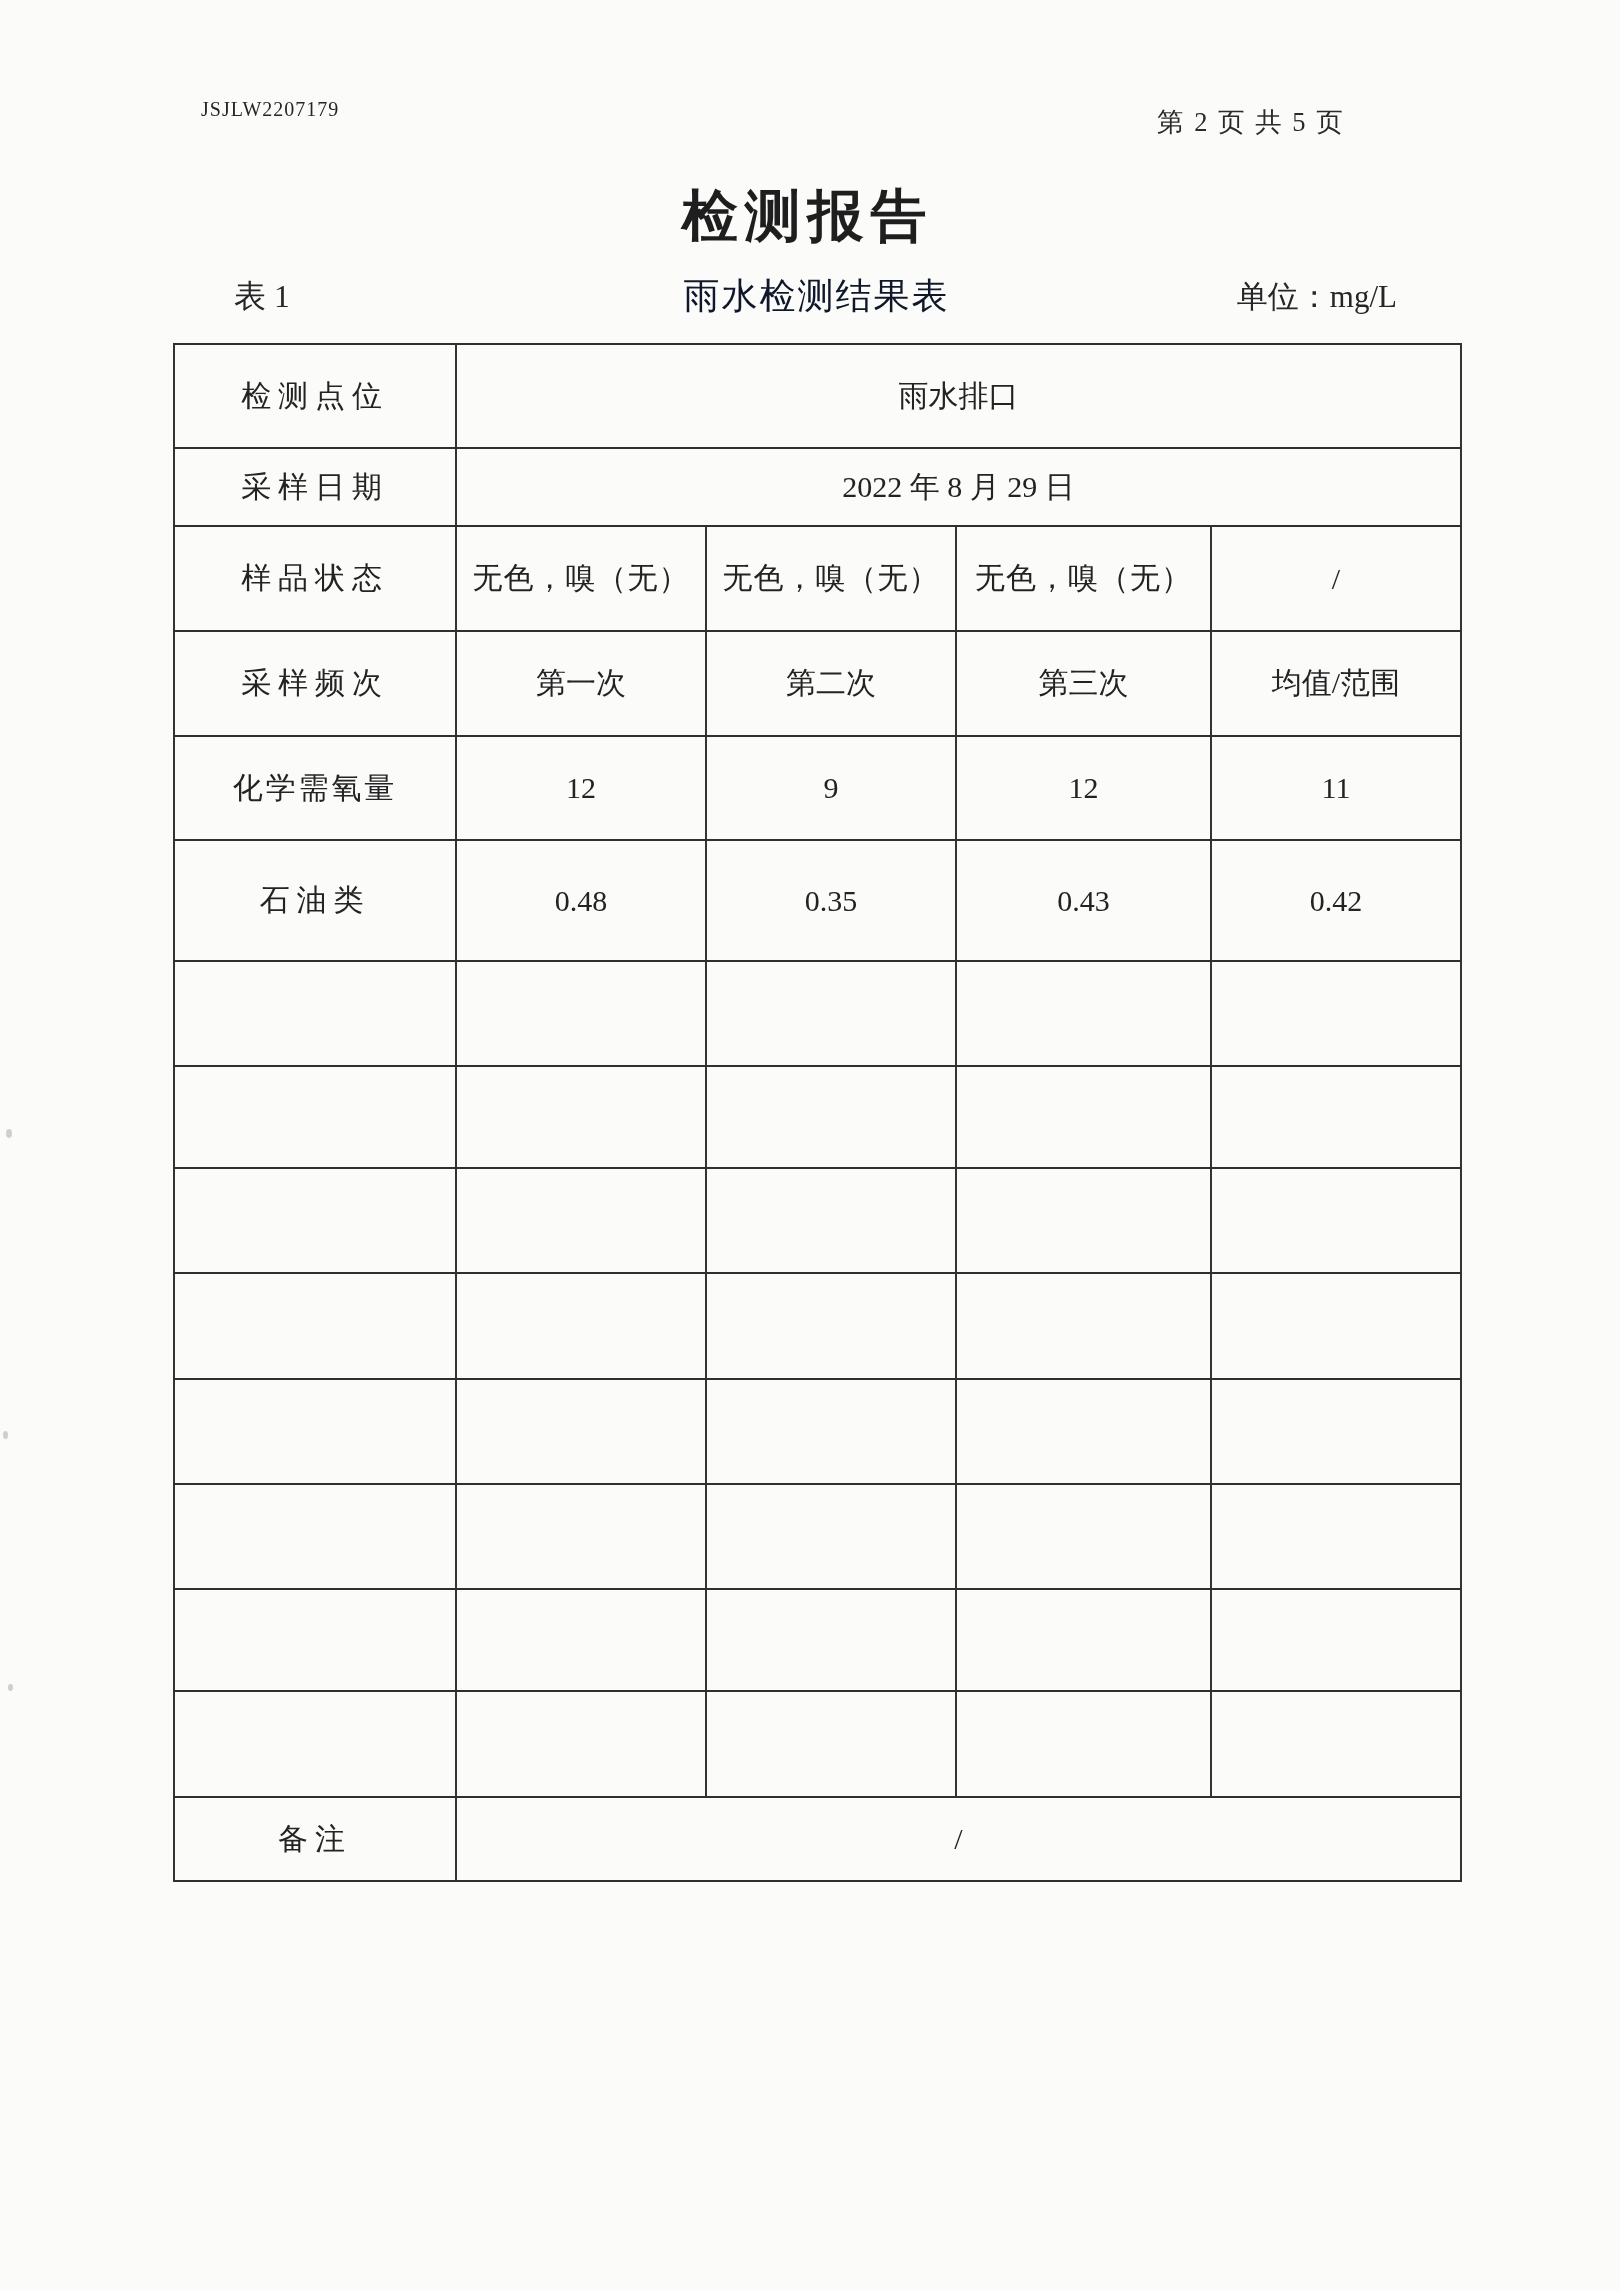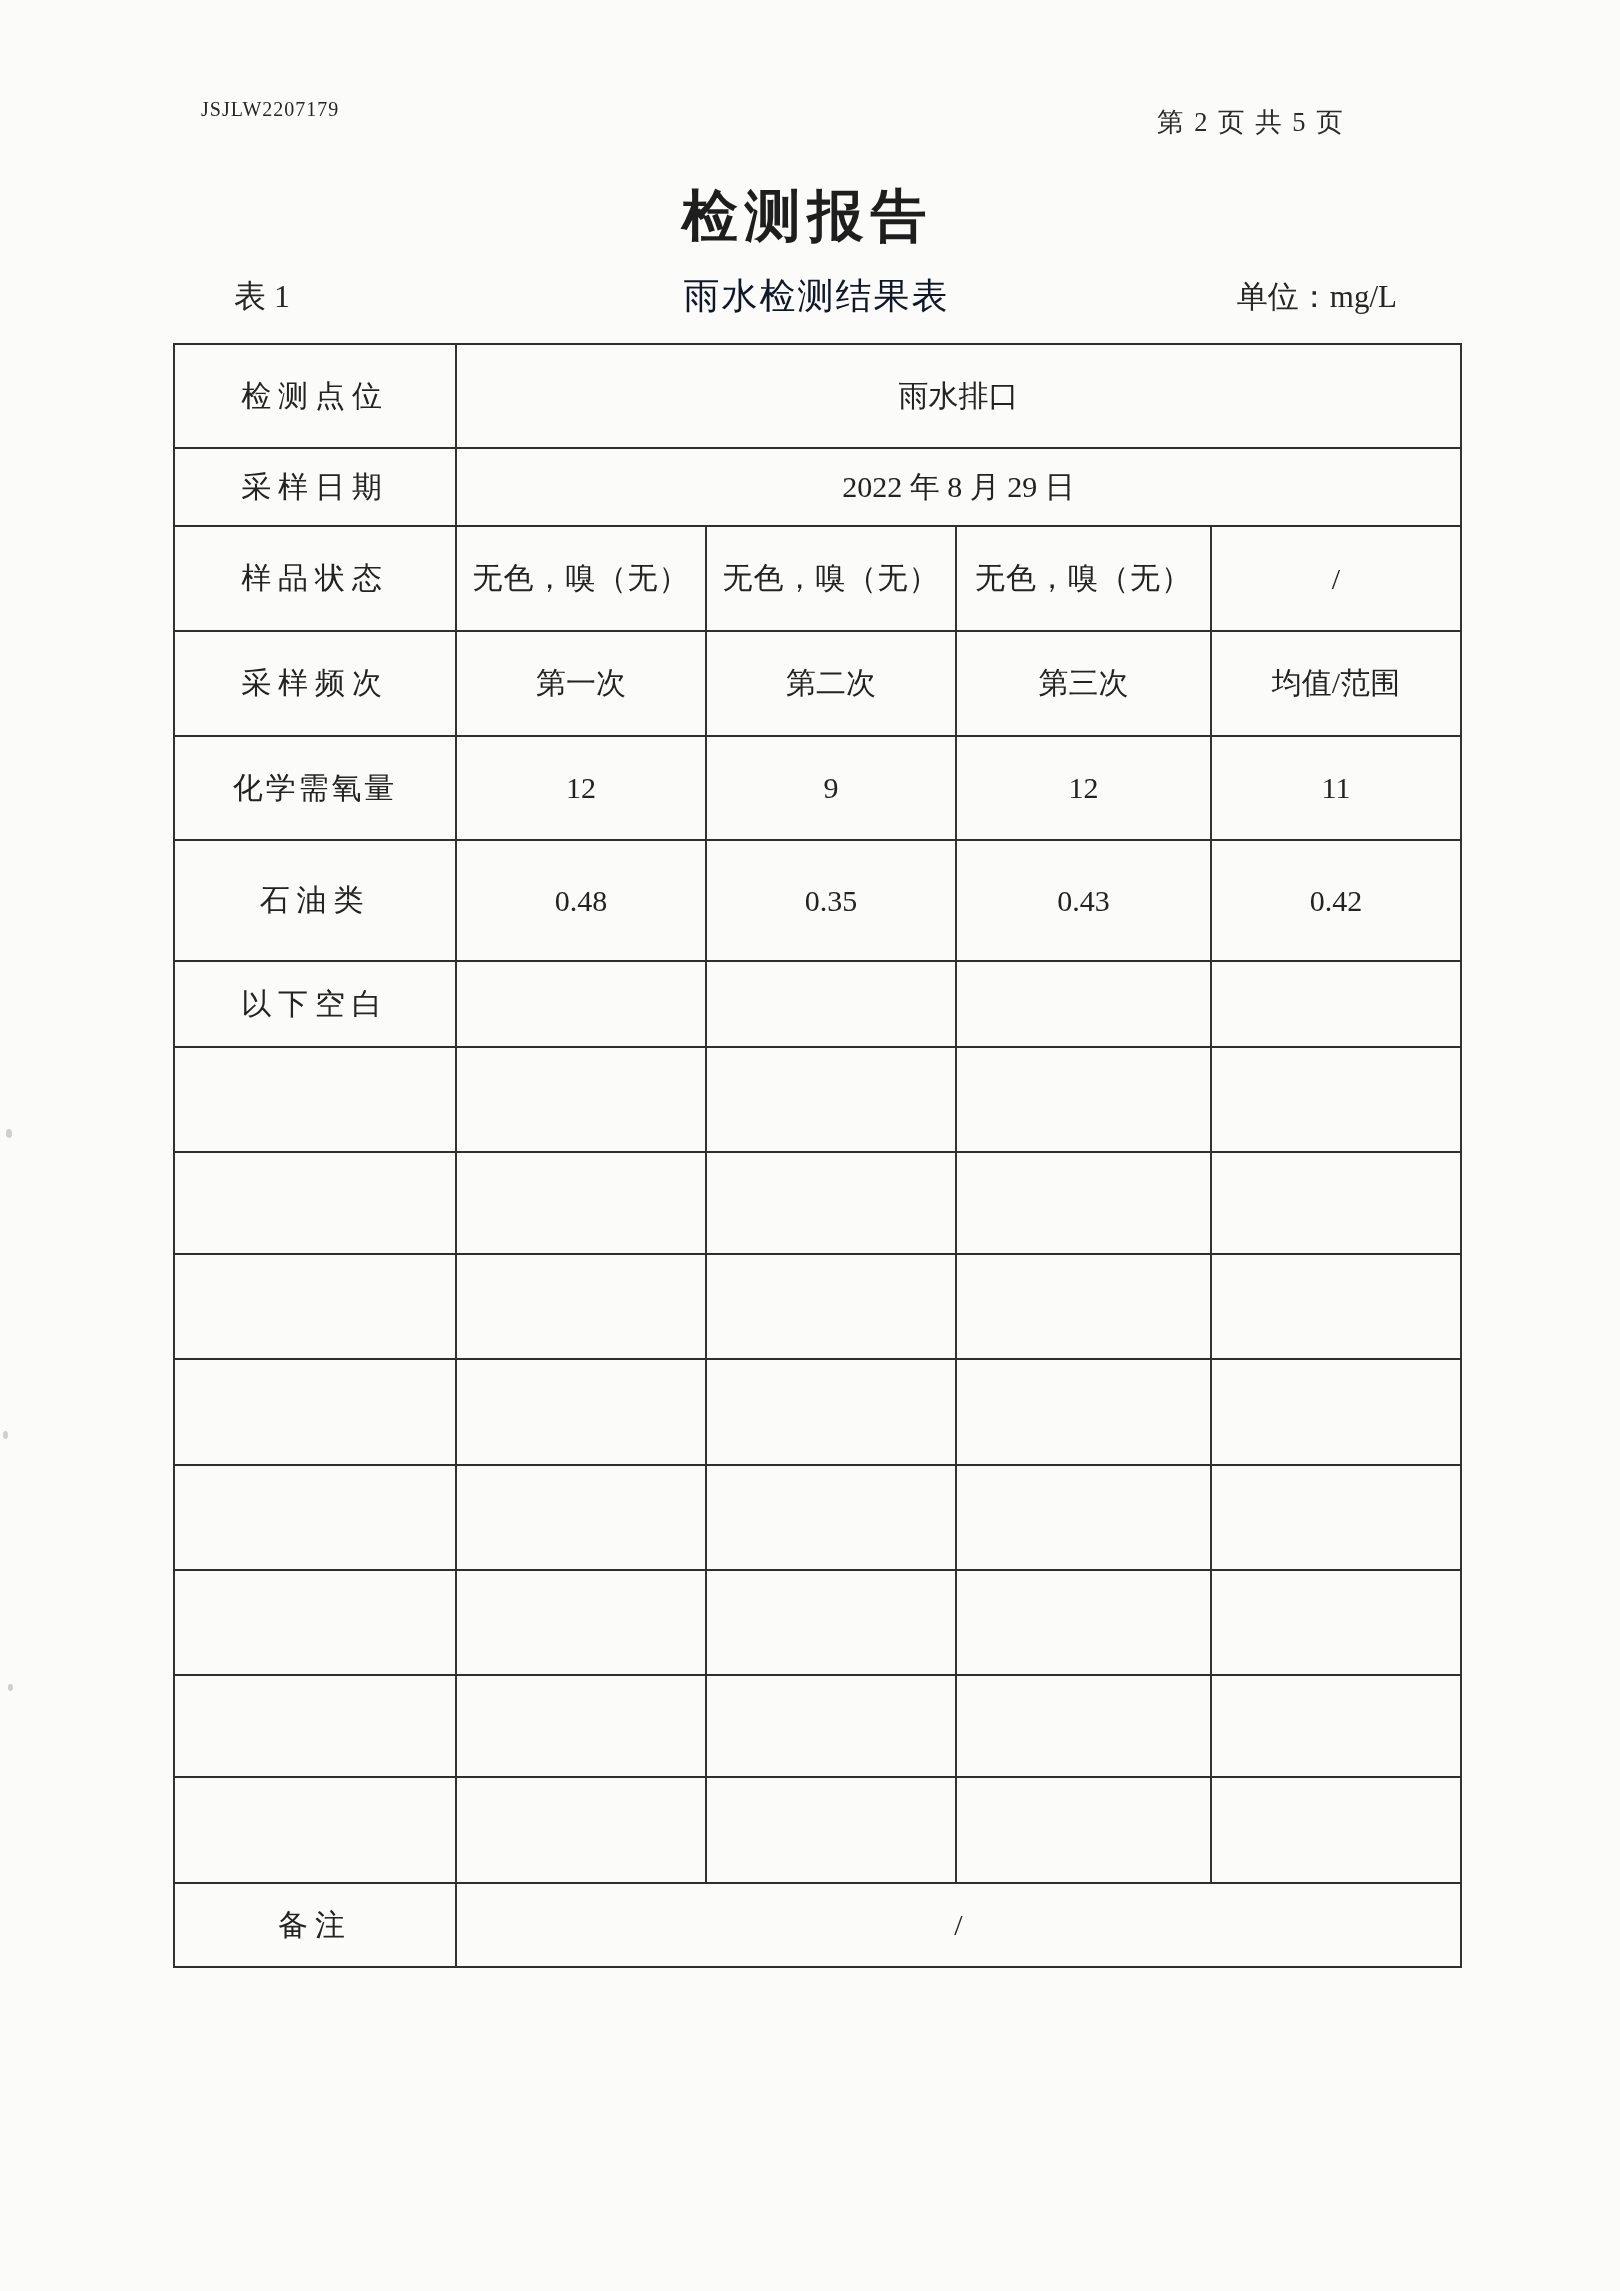--- a/index.html
+++ b/index.html
@@ -122,27 +122,20 @@
 
 
     <tr style="height:121px">
       <td class="lbl">石油类</td>
       <td>0.48</td>
       <td>0.35</td>
       <td>0.43</td>
       <td>0.42</td>
     </tr>
 
-    <tr style="height:86px">
-      <td class="lbl">以下空白</td>
-      <td></td>
-      <td></td>
-      <td></td>
-      <td></td>
-    </tr>
 
     <tr style="height:105px">
       <td></td>
           <td></td>
           <td></td>
           <td></td>
           <td></td>
     </tr>
     <tr style="height:102px">
       <td></td>

